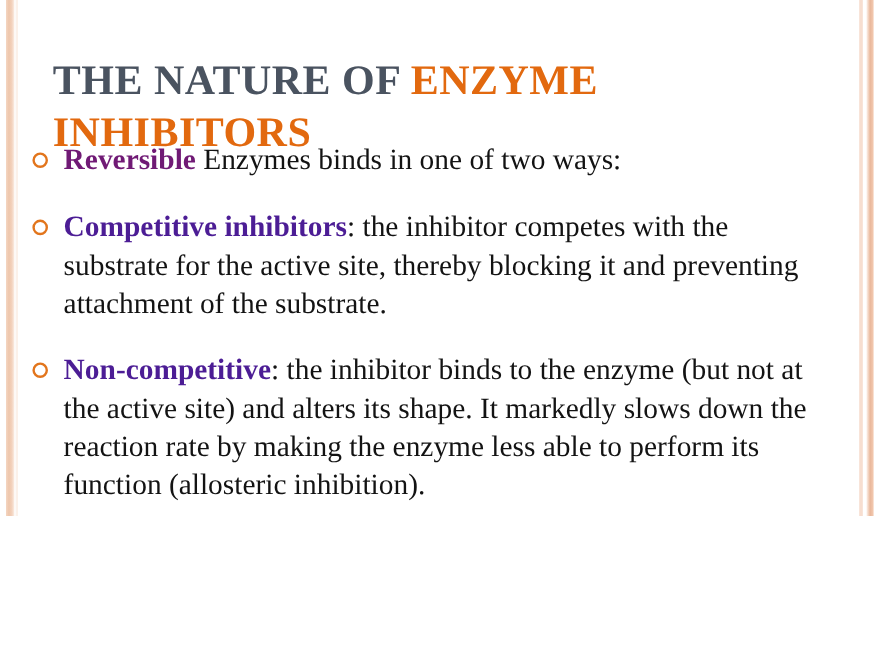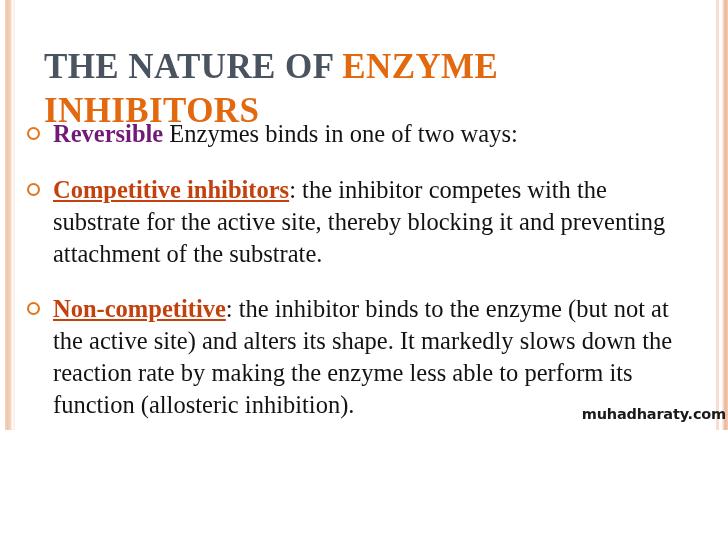--- a/index.html
+++ b/index.html
@@ -115,22 +115,21 @@
     border: 2.4px solid #e2751c;
     border-radius: 50%;
     box-sizing: content-box;
   }
   .lead-orange {
     color: #701a75;
     font-weight: bold;
   }
   .lead-bold {
     font-weight: bold;
-    color: #c2410c;
-    text-decoration: underline;
+    color: #4c1d95;
   }
 
   
   .orange-dot {
     position: absolute;
     left: 648px;
     top: 455px;
     width: 44px;
     height: 44px;
     border-radius: 50%;
@@ -173,15 +172,14 @@
     </li>
 
     <li class="bullet-item">
       <span class="bullet-ring"></span><span class="lead-bold">Non-competitive</span><span>: the inhibitor binds to the enzyme (but not at the active site) and alters its shape. It markedly slows down the reaction rate by making the enzyme less able to perform its function (allosteric inhibition).</span>
     </li>
 
   </ul>
 
   <div class="orange-dot"></div>
 
-  <div class="footer">muhadharaty.com</div>
 
 </div>
 
 </body></html>

